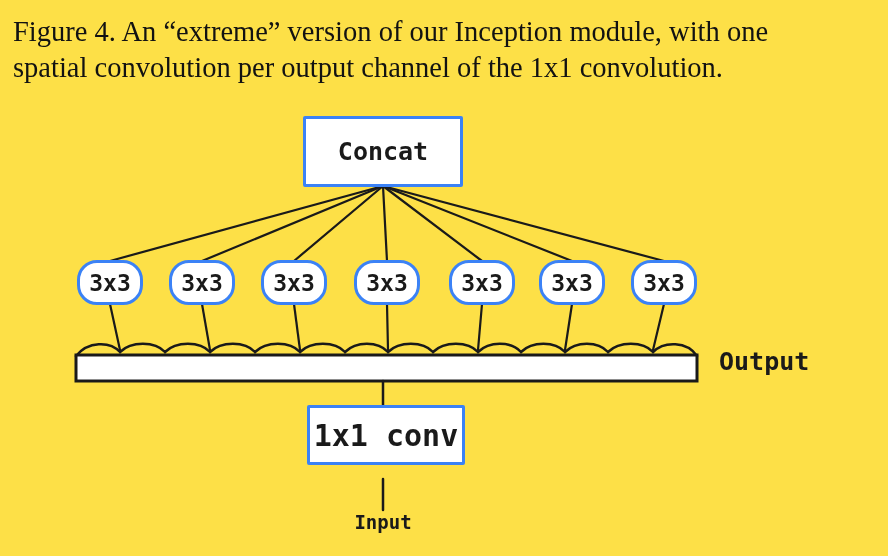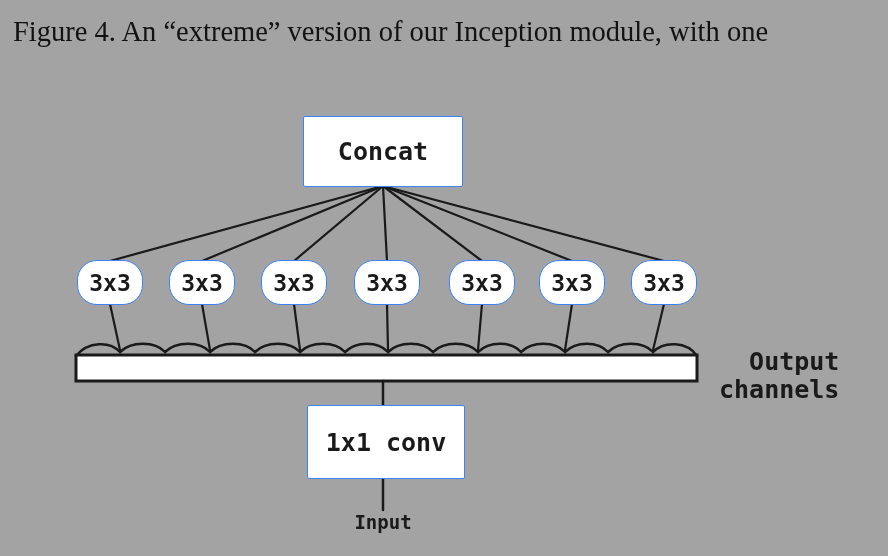--- a/index.html
+++ b/index.html
@@ -1,56 +1,56 @@
 <!DOCTYPE html>
 <html><head>
 <meta charset="utf-8">
 <style>
   html, body { margin: 0; padding: 0; background: #ffffff; }
   .page {
     position: relative;
     width: 888px;
     height: 556px;
-    background: #a3a3a3;
+    background: #fde047;
     overflow: hidden;
     font-family: "DejaVu Sans Mono", monospace;
   }
   .caption {
     position: absolute;
     left: 13px;
     top: 14px;
     font-family: "Liberation Serif", serif;
     font-size: 28.5px;
     line-height: 36px;
     color: #121212;
   }
   .cap-line { display: block; white-space: nowrap; }
   .wires { position: absolute; left: 0; top: 0; }
   .node {
     position: absolute;
     box-sizing: border-box;
-    border: 1px solid #3b82f6;
+    border: 3px solid #3b82f6;
     border-radius: 2px;
     background: #ffffff;
     display: flex;
     align-items: center;
     justify-content: center;
     color: #1a1a1a;
     font-weight: bold;
   }
   .concat  { left: 303px; top: 116px; width: 160px; height: 71px; font-size: 25px; }
   .b3      { top: 260px; width: 66px; height: 45px; font-size: 23px; border-radius: 20px; }
   .b3-0 { left: 77px; }
   .b3-1 { left: 169px; }
   .b3-2 { left: 261px; }
   .b3-3 { left: 354px; }
   .b3-4 { left: 449px; }
   .b3-5 { left: 539px; }
   .b3-6 { left: 631px; }
-  .conv1   { left: 307px; top: 405px; width: 158px; height: 74px; font-size: 25px; }
+  .conv1   { left: 307px; top: 405px; width: 158px; height: 60px; font-size: 30px; }
   .side-label {
     position: absolute;
     left: 719px;
     top: 348px;
     font-size: 25px;
     line-height: 28px;
     color: #1a1a1a;
     font-weight: bold;
     white-space: nowrap;
   }
@@ -66,20 +66,21 @@
     white-space: nowrap;
   }
 </style>
 </head>
 <body>
 
 <div class="page">
 
   <div class="caption">
     <span class="cap-line">Figure 4. An “extreme” version of our Inception module, with one</span>
+    <span class="cap-line">spatial convolution per output channel of the 1x1 convolution.</span>
   </div>
 
   <svg class="wires" width="888" height="556" viewBox="0 0 888 556" stroke="#1a1a1a" fill="none" stroke-linecap="round">
 
     <g stroke-width="2.2">
       <line x1="383" y1="186" x2="110" y2="261"></line>
       <line x1="383" y1="186" x2="202" y2="261"></line>
       <line x1="383" y1="186" x2="294" y2="261"></line>
       <line x1="383" y1="186" x2="387" y2="261"></line>
       <line x1="383" y1="186" x2="482" y2="261"></line>
@@ -146,18 +147,17 @@
   <div class="node b3 b3-6">
     <span>3x3</span>
   </div>
 
   <div class="node conv1">
     <span>1x1 conv</span>
   </div>
 
   <div class="side-label">
     <span>Output</span>
-    <span>channels</span>
   </div>
 
   <div class="input-label">Input</div>
 
 </div>
 
 </body></html>

